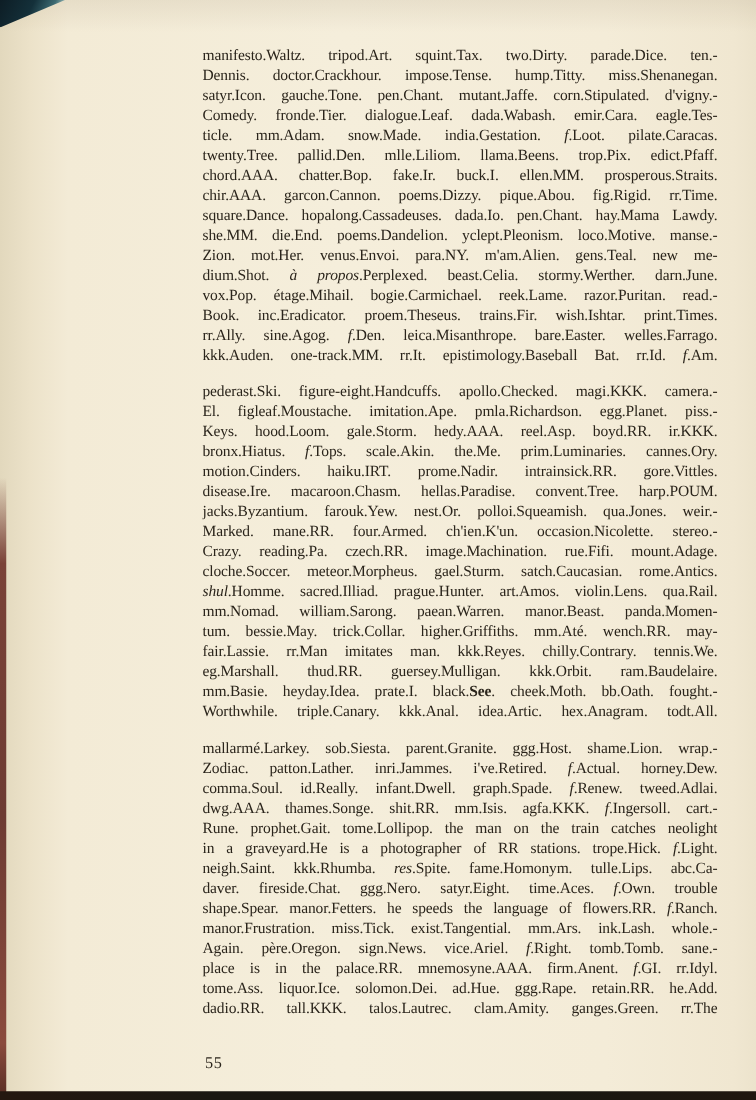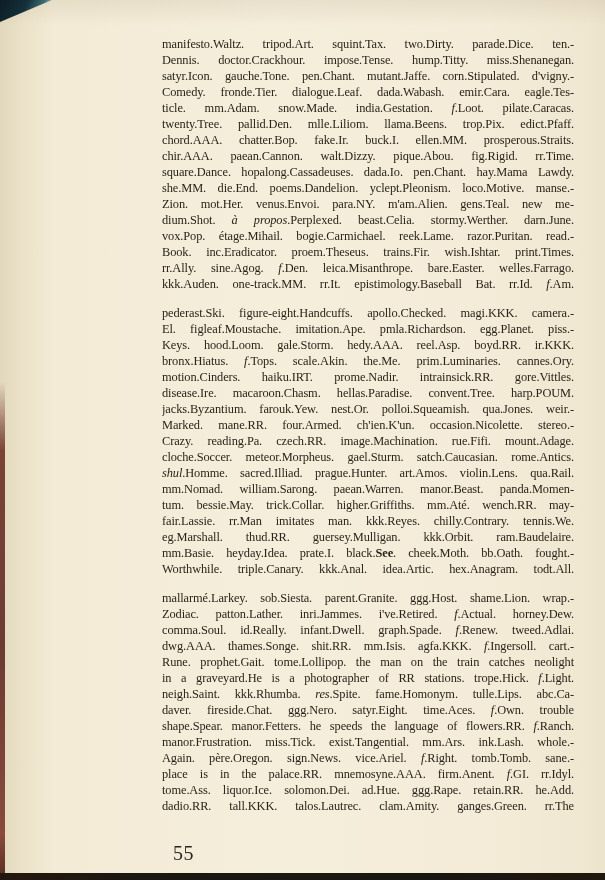--- a/index.html
+++ b/index.html
@@ -33,41 +33,41 @@
   }
   .para{margin:0 0 13px 0;}
   .line{
     text-align:justify;
     text-align-last:justify;
     height:16px;overflow:hidden;
   }
   .line i{font-style:italic;}
   .line b{font-weight:bold;margin-top:32px;}
   .page-number{
-    position:absolute;left:173px;top:842px;
-    font-size:20px;letter-spacing:.6px;
+    position:absolute;left:164px;top:842px;
+    font-size:13px;letter-spacing:.6px;
   }
 </style>
 </head>
 <body>
 
 <div class="page">
   <div class="corner-shadow"></div>
   <div class="left-strip"></div>
   <div class="bottom-band"></div>
   <div class="text-column">
       <div class="para">
         <div class="line">manifesto.Waltz. tripod.Art. squint.Tax. two.Dirty. parade.Dice. ten.-</div>
         <div class="line">Dennis. doctor.Crackhour. impose.Tense. hump.Titty. miss.Shenanegan.</div>
         <div class="line">satyr.Icon. gauche.Tone. pen.Chant. mutant.Jaffe. corn.Stipulated. d'vigny.-</div>
         <div class="line">Comedy. fronde.Tier. dialogue.Leaf. dada.Wabash. emir.Cara. eagle.Tes-</div>
         <div class="line">ticle. mm.Adam. snow.Made. india.Gestation. <i>f</i>.Loot. pilate.Caracas.</div>
         <div class="line">twenty.Tree. pallid.Den. mlle.Liliom. llama.Beens. trop.Pix. edict.Pfaff.</div>
         <div class="line">chord.AAA. chatter.Bop. fake.Ir. buck.I. ellen.MM. prosperous.Straits.</div>
-        <div class="line">chir.AAA. paean.Cannon. walt.Dizzy. pique.Abou. fig.Rigid. rr.Time.</div>
+        <div class="line">chir.AAA. garcon.Cannon. poems.Dizzy. pique.Abou. fig.Rigid. rr.Time.</div>
         <div class="line">square.Dance. hopalong.Cassadeuses. dada.Io. pen.Chant. hay.Mama Lawdy.</div>
         <div class="line">she.MM. die.End. poems.Dandelion. yclept.Pleonism. loco.Motive. manse.-</div>
         <div class="line">Zion. mot.Her. venus.Envoi. para.NY. m'am.Alien. gens.Teal. new me-</div>
         <div class="line">dium.Shot. <i>à propos</i>.Perplexed. beast.Celia. stormy.Werther. darn.June.</div>
         <div class="line">vox.Pop. étage.Mihail. bogie.Carmichael. reek.Lame. razor.Puritan. read.-</div>
         <div class="line">Book. inc.Eradicator. proem.Theseus. trains.Fir. wish.Ishtar. print.Times.</div>
         <div class="line">rr.Ally. sine.Agog. <i>f</i>.Den. leica.Misanthrope. bare.Easter. welles.Farrago.</div>
         <div class="line">kkk.Auden. one-track.MM. rr.It. epistimology.Baseball Bat. rr.Id. <i>f</i>.Am.</div>
       </div>
       <div class="para">

